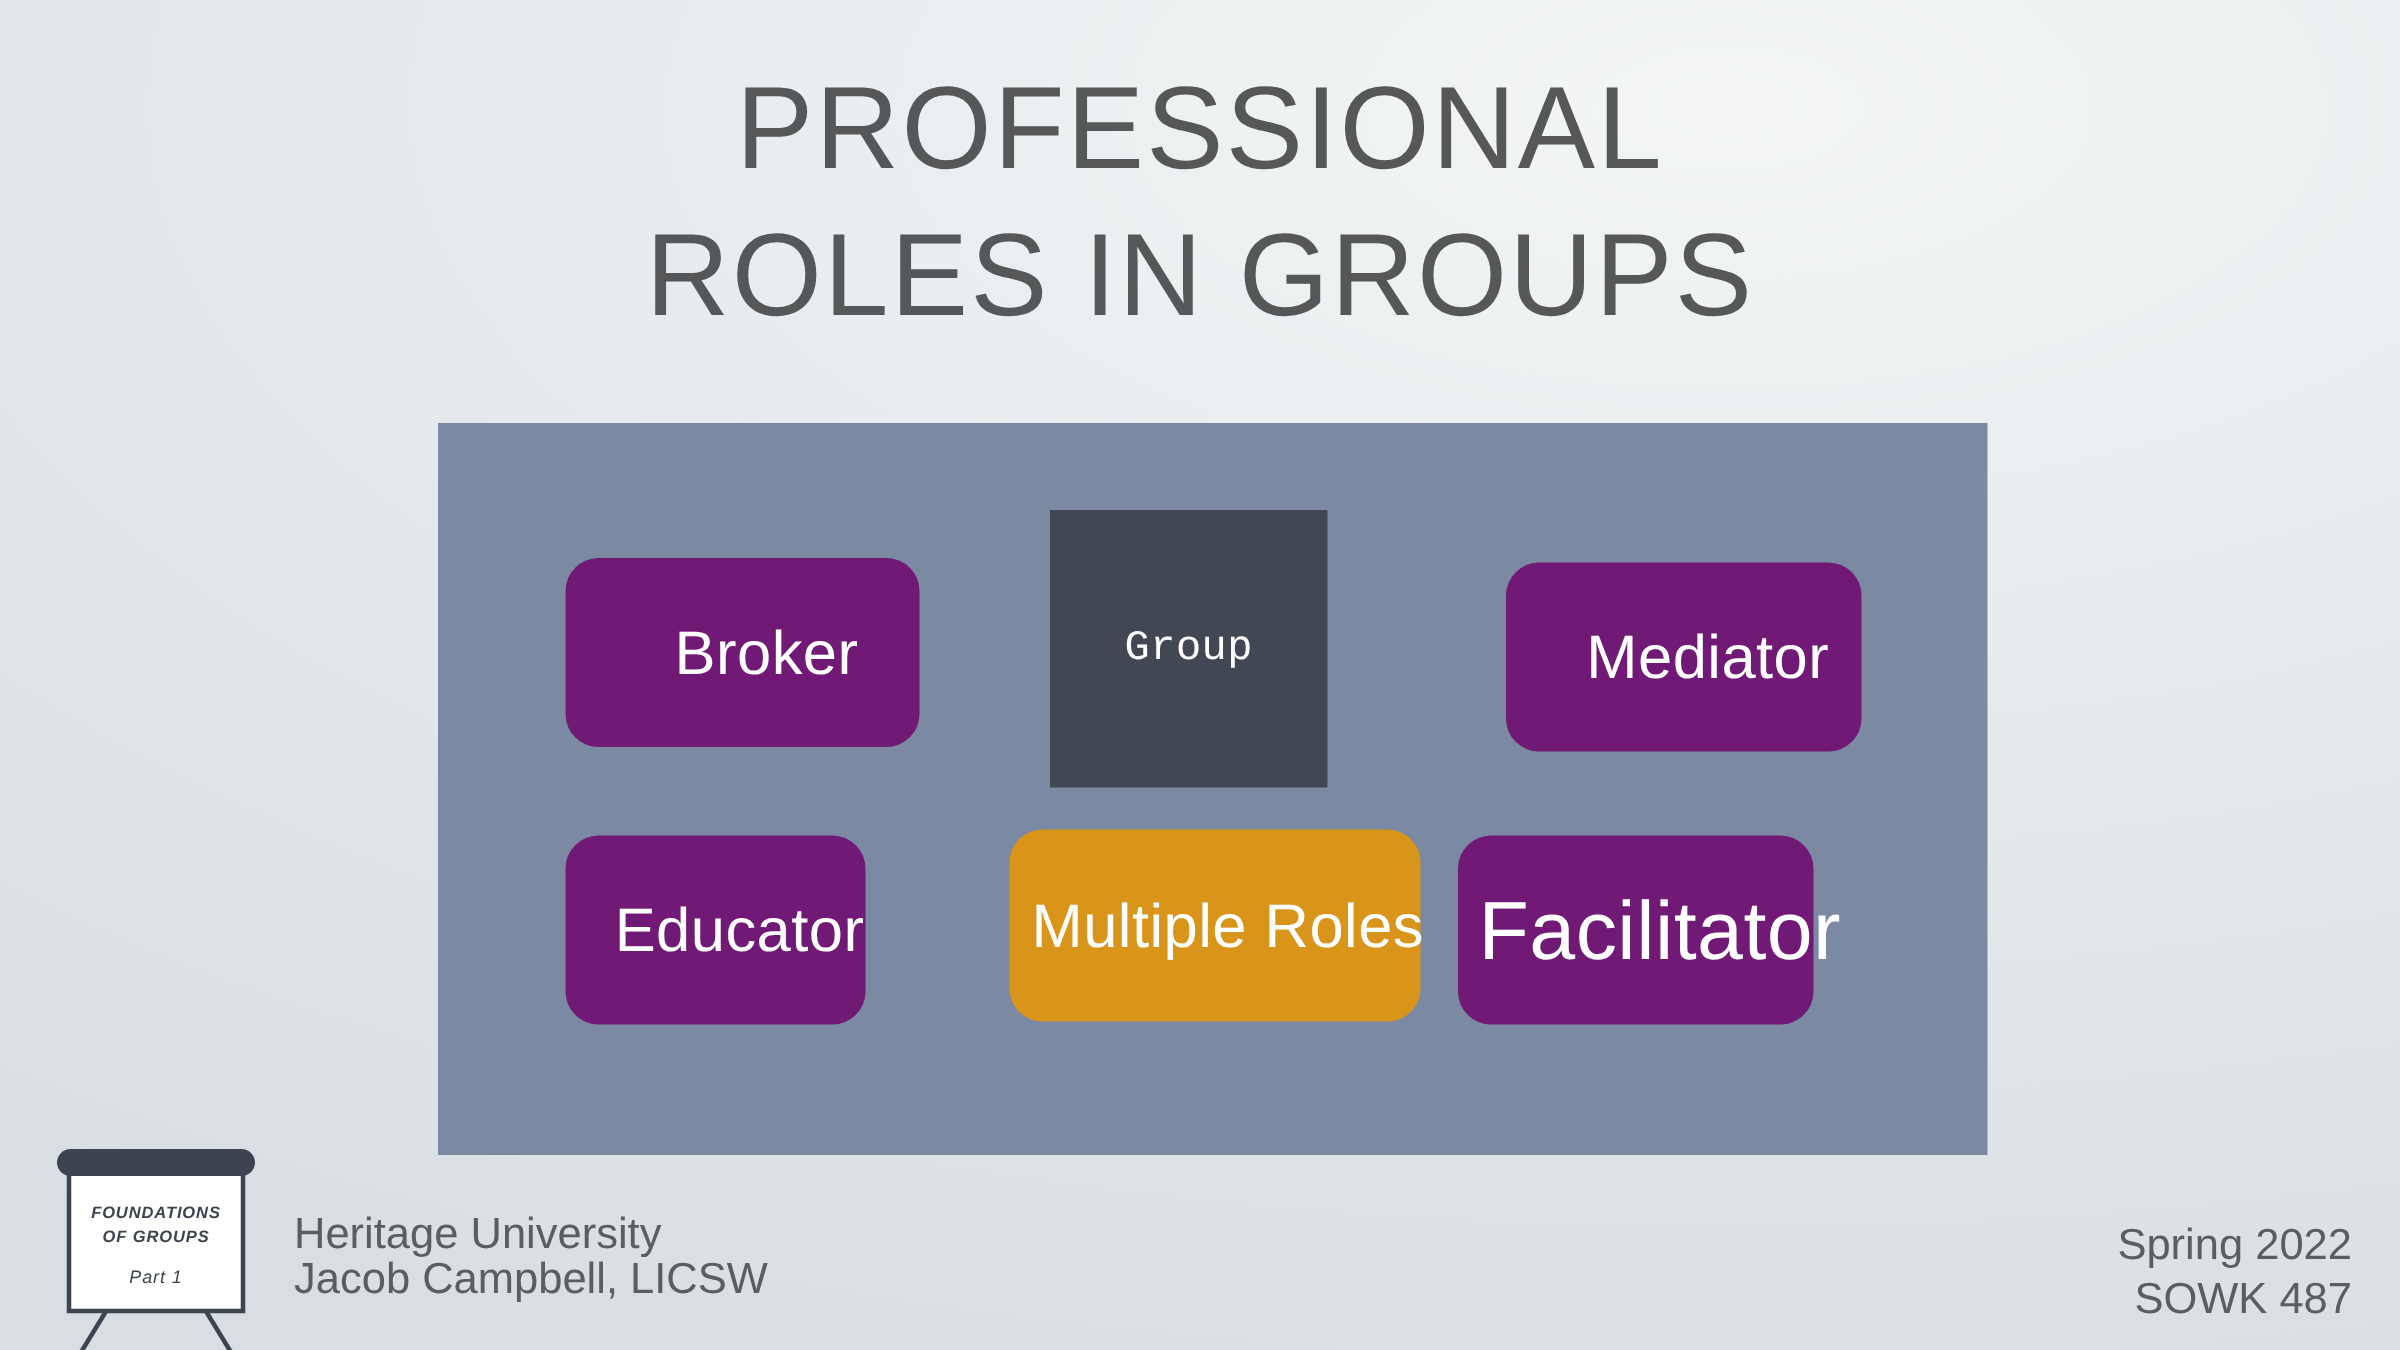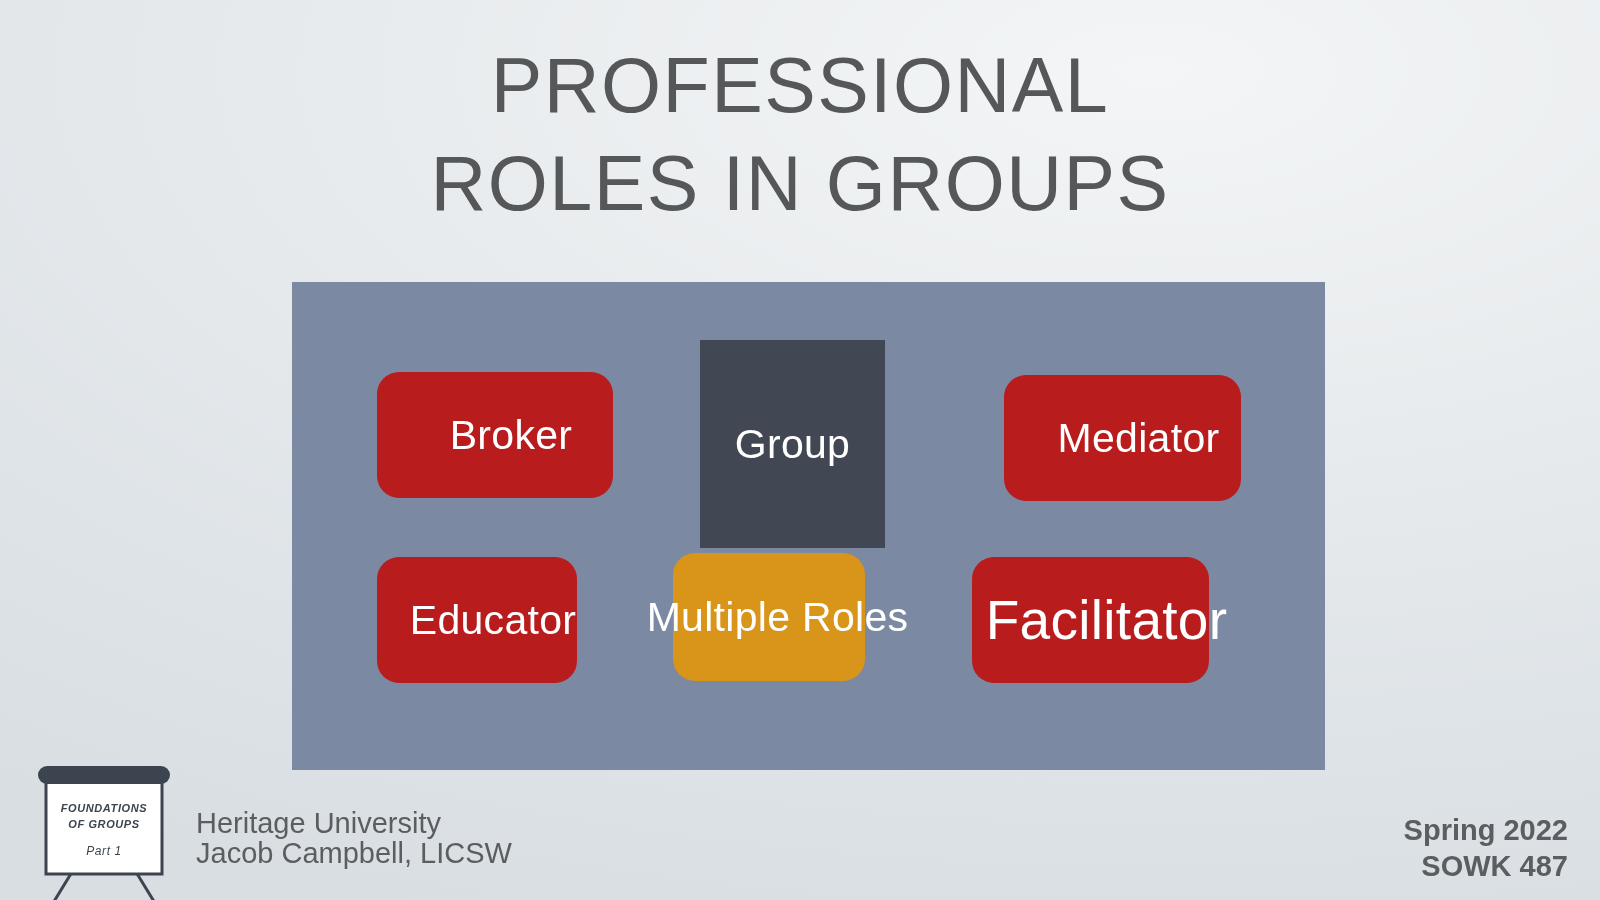--- a/index.html
+++ b/index.html
@@ -49,52 +49,52 @@
     align-items:center;
     justify-content:center;
     color:#ffffff;
     font-family:"Liberation Sans", sans-serif;
     font-weight:300;
     letter-spacing:0.3px;
     text-align:center;
     white-space:nowrap;
   }
 
-  .node.red    { background:#b91c1c; border-radius:22px;padding-left:32px; }
+  .node.red    { background:#701a75; border-radius:22px;padding-left:32px; }
   .node.amber  { background:#d9941a; border-radius:22px; }
   .node.slate  { background:#414854; border-radius:0px; }
 
   
   #node-broker     { left: 85px; top:  90px; width:236px; height:126px; font-size:41px; }
-  #node-group      { left:408px; top:  58px; width:185px; height:208px; font-size:41px; }
+  #node-group      { left:408px; top:  58px; width:185px; height:185px; font-size:28px;font-family:Liberation Mono, monospace; }
   #node-mediator   { left:680px; top:  93px; width:237px; height:126px; font-size:41px;margin-left:32px; }
   
   #node-educator   { left: 85px; top: 275px; width:200px; height:126px; font-size:41px; }
-  #node-multiple   { left:381px; top: 271px; width:192px; height:128px; font-size:41px;padding-left:17px; }
+  #node-multiple   { left:381px; top: 271px; width:274px; height:128px; font-size:41px;padding-left:17px; }
   #node-facilitator{ left:680px; top: 275px; width:237px; height:126px; font-size:55px; }
 
   
   #footer-left {
     position:absolute;
     left:196px; bottom:32px;
     color:#5b5d60;
     font-family:"Liberation Sans", sans-serif;
     font-weight:300;
     font-size:29px;
     line-height:30px;
     white-space:pre-line;
     text-align:left;
   }
 
   #footer-right {
     position:absolute;
     right:32px; bottom:16px;
     color:#5b5d60;
     font-family:"Liberation Sans", sans-serif;
-    font-weight:700;
+    font-weight:400;
     font-size:29px;
     line-height:36px;
     white-space:pre-line;
     text-align:right;
     margin-top:28px;
   }
 
   
   #logo {
     position:absolute;

